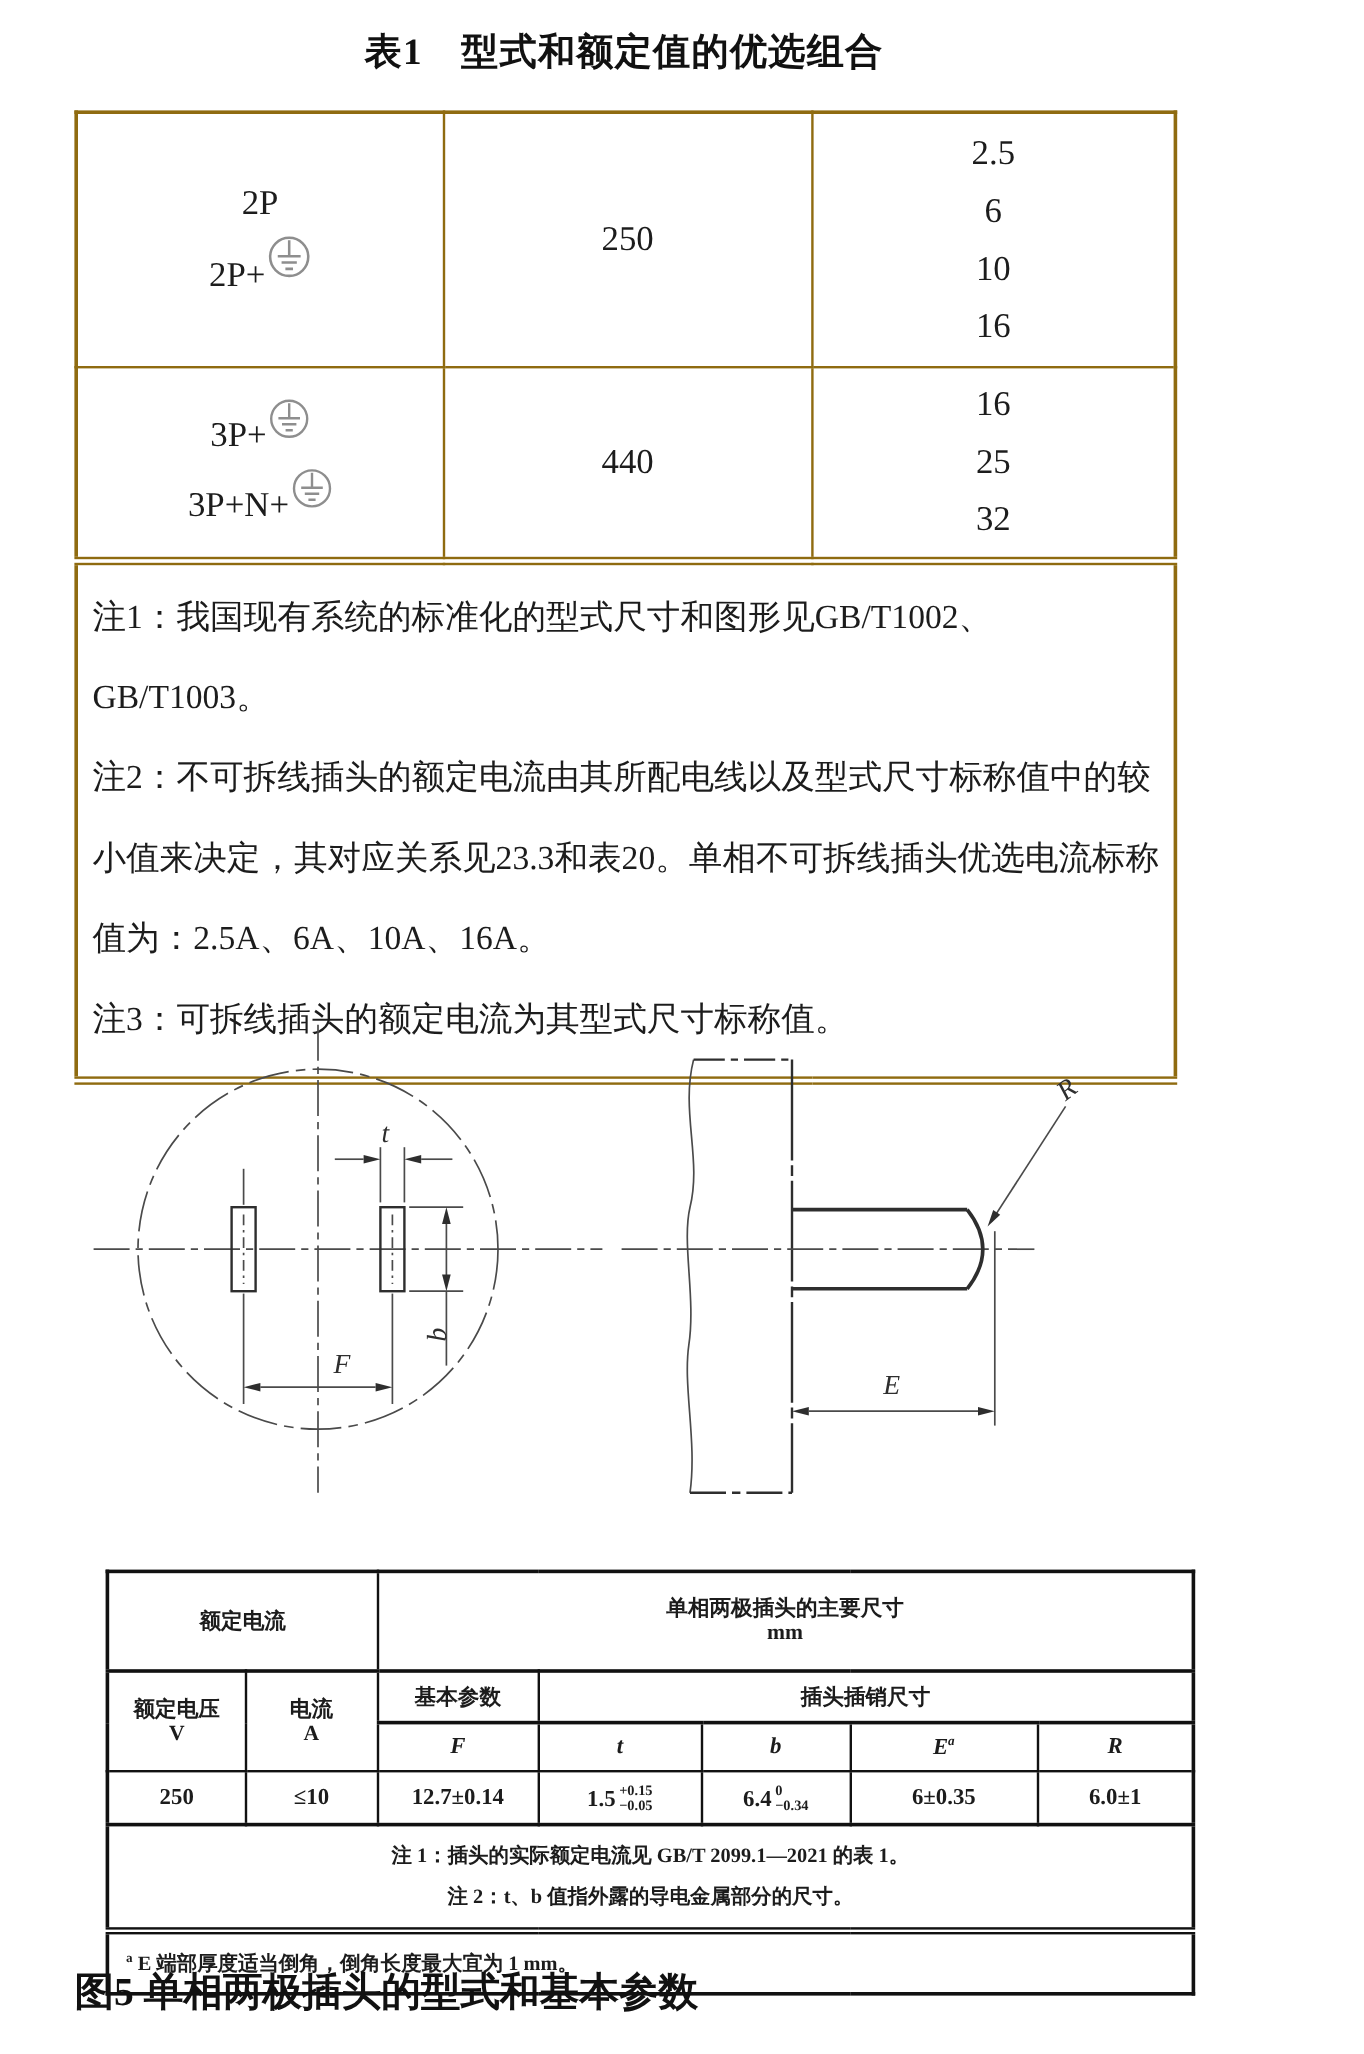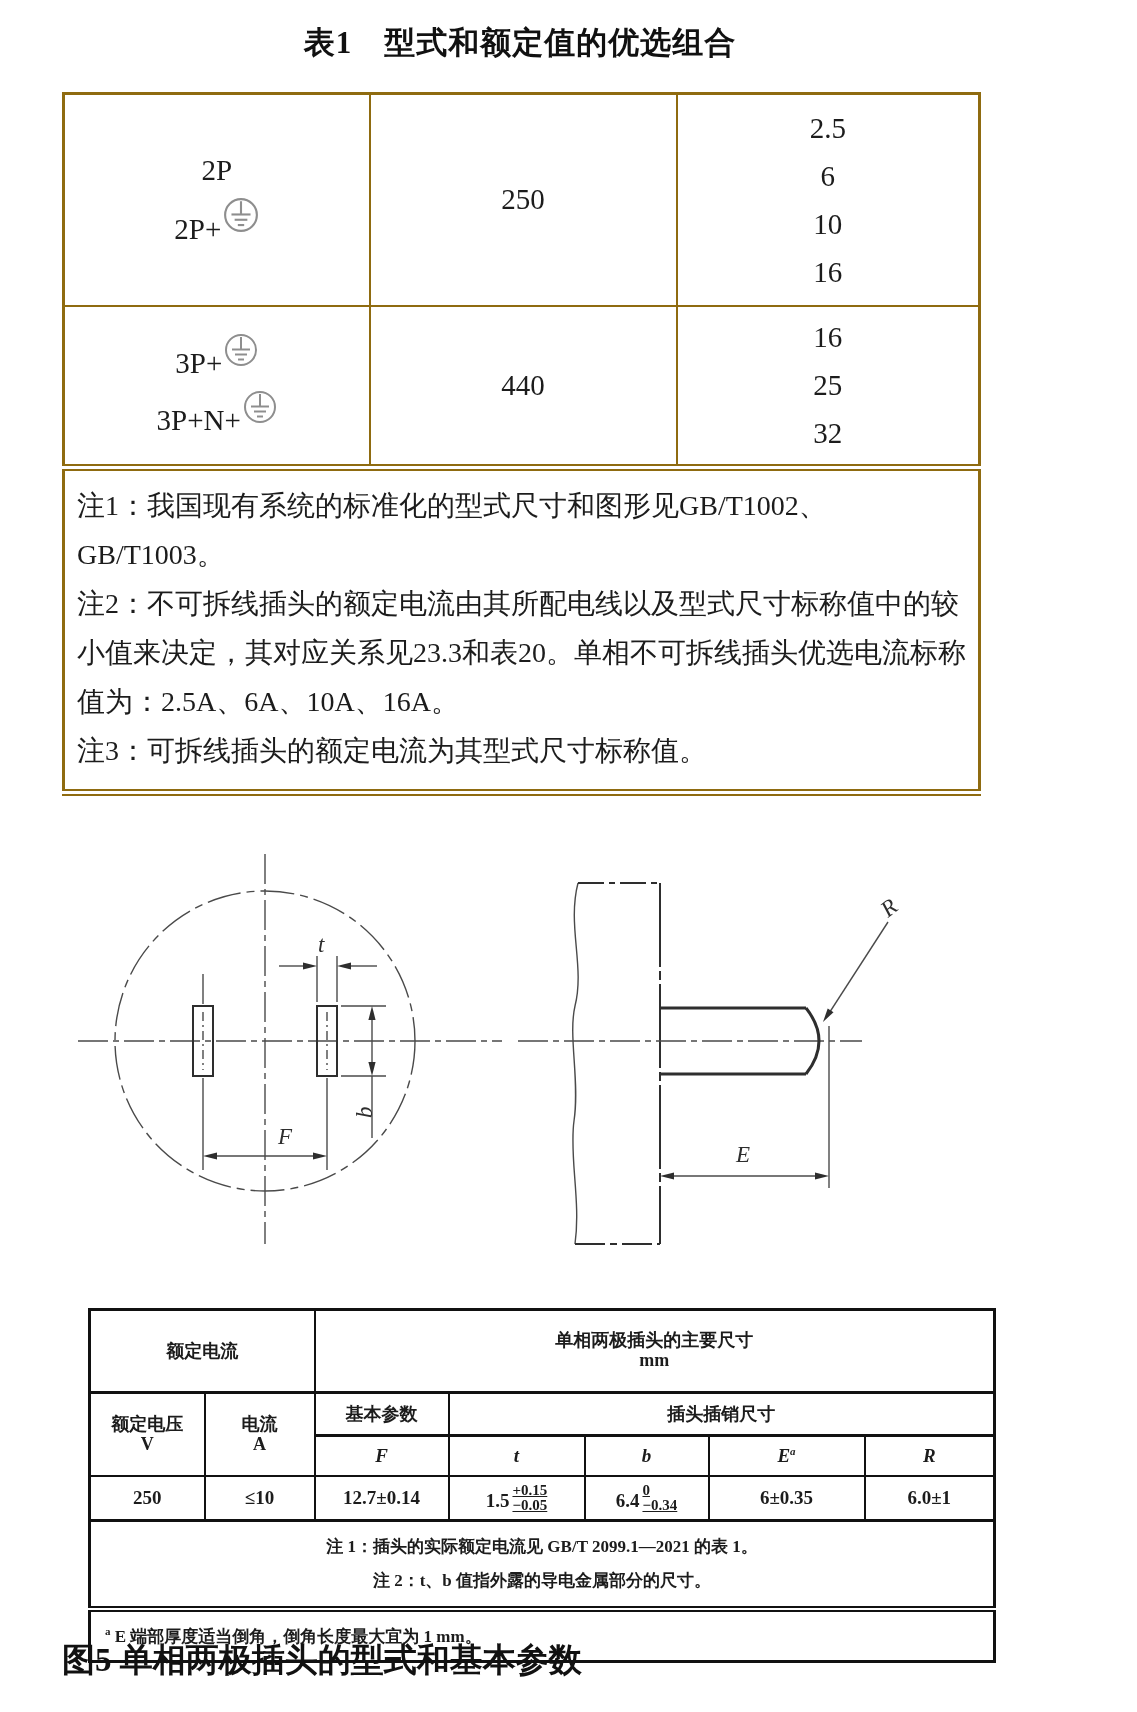--- a/index.html
+++ b/index.html
@@ -24,21 +24,21 @@
   }
   .t1 td{font-size:29px;}
   .t1 .row1{height:212px;}
   .t1 .row2{height:162px;}
   .t1 .types-cell{line-height:1.2;}
   .t1 .type-line{margin:9px 0;}
   .t1 .cur-line{line-height:48px;}
   .t1 td.notes-cell{
     border-top:7px double #8f6b10;border-bottom:7px double #8f6b10;
     text-align:left;vertical-align:top;padding:10px 12px 14px 12px;
-    font-size:28px;line-height:49px;
+    font-size:28px;line-height:67px;
   }
   .t1 .notes-cell p{margin:0;}
   .earth-icon{display:inline-block;vertical-align:6px;margin-left:2px;}
   .earth-icon svg{display:block;}
   
   .fig-wrap{position:absolute;left:50px;top:826px;width:1040px;height:470px;}
   
   table.t2{
     position:absolute;left:88px;top:1308px;width:905px;
     border-collapse:collapse;table-layout:fixed;
@@ -53,21 +53,21 @@
   .t2 .unit-line{display:block;line-height:1.1;}
   .t2 .hdr2{line-height:1.6;}
   .t2 td.t2-notes{
     border-top:3px solid #111;text-align:center;padding:8px 14px;font-size:17px;line-height:34px;
   }
   .t2 td.t2-foot{
     border-top:6px double #111;text-align:left;padding:6px 14px;font-size:17px;height:36px;
   }
   .t2 .t2-notes p{margin:0;}
   .tol{display:inline-block;vertical-align:-3px;line-height:1;margin-left:3px;text-align:left;}
-  .tol span{display:block;font-size:15px;font-weight:bold;letter-spacing:0;text-decoration:underline;}
+  .tol span{display:block;font-size:12px;font-weight:bold;letter-spacing:0;}
   sup.mark{font-size:11px;vertical-align:super;}
   
   .fig-caption{
     position:absolute;left:62px;top:1638px;width:916px;
     font-size:33px;font-weight:bold;color:#111;
   }
   
   .ln-b{stroke:#2e2e2e;stroke-width:3;fill:none;}
   .ln-m{stroke:#2e2e2e;stroke-width:2;fill:none;}
   .ln-t{stroke:#4a4a4a;stroke-width:1.4;fill:none;}

